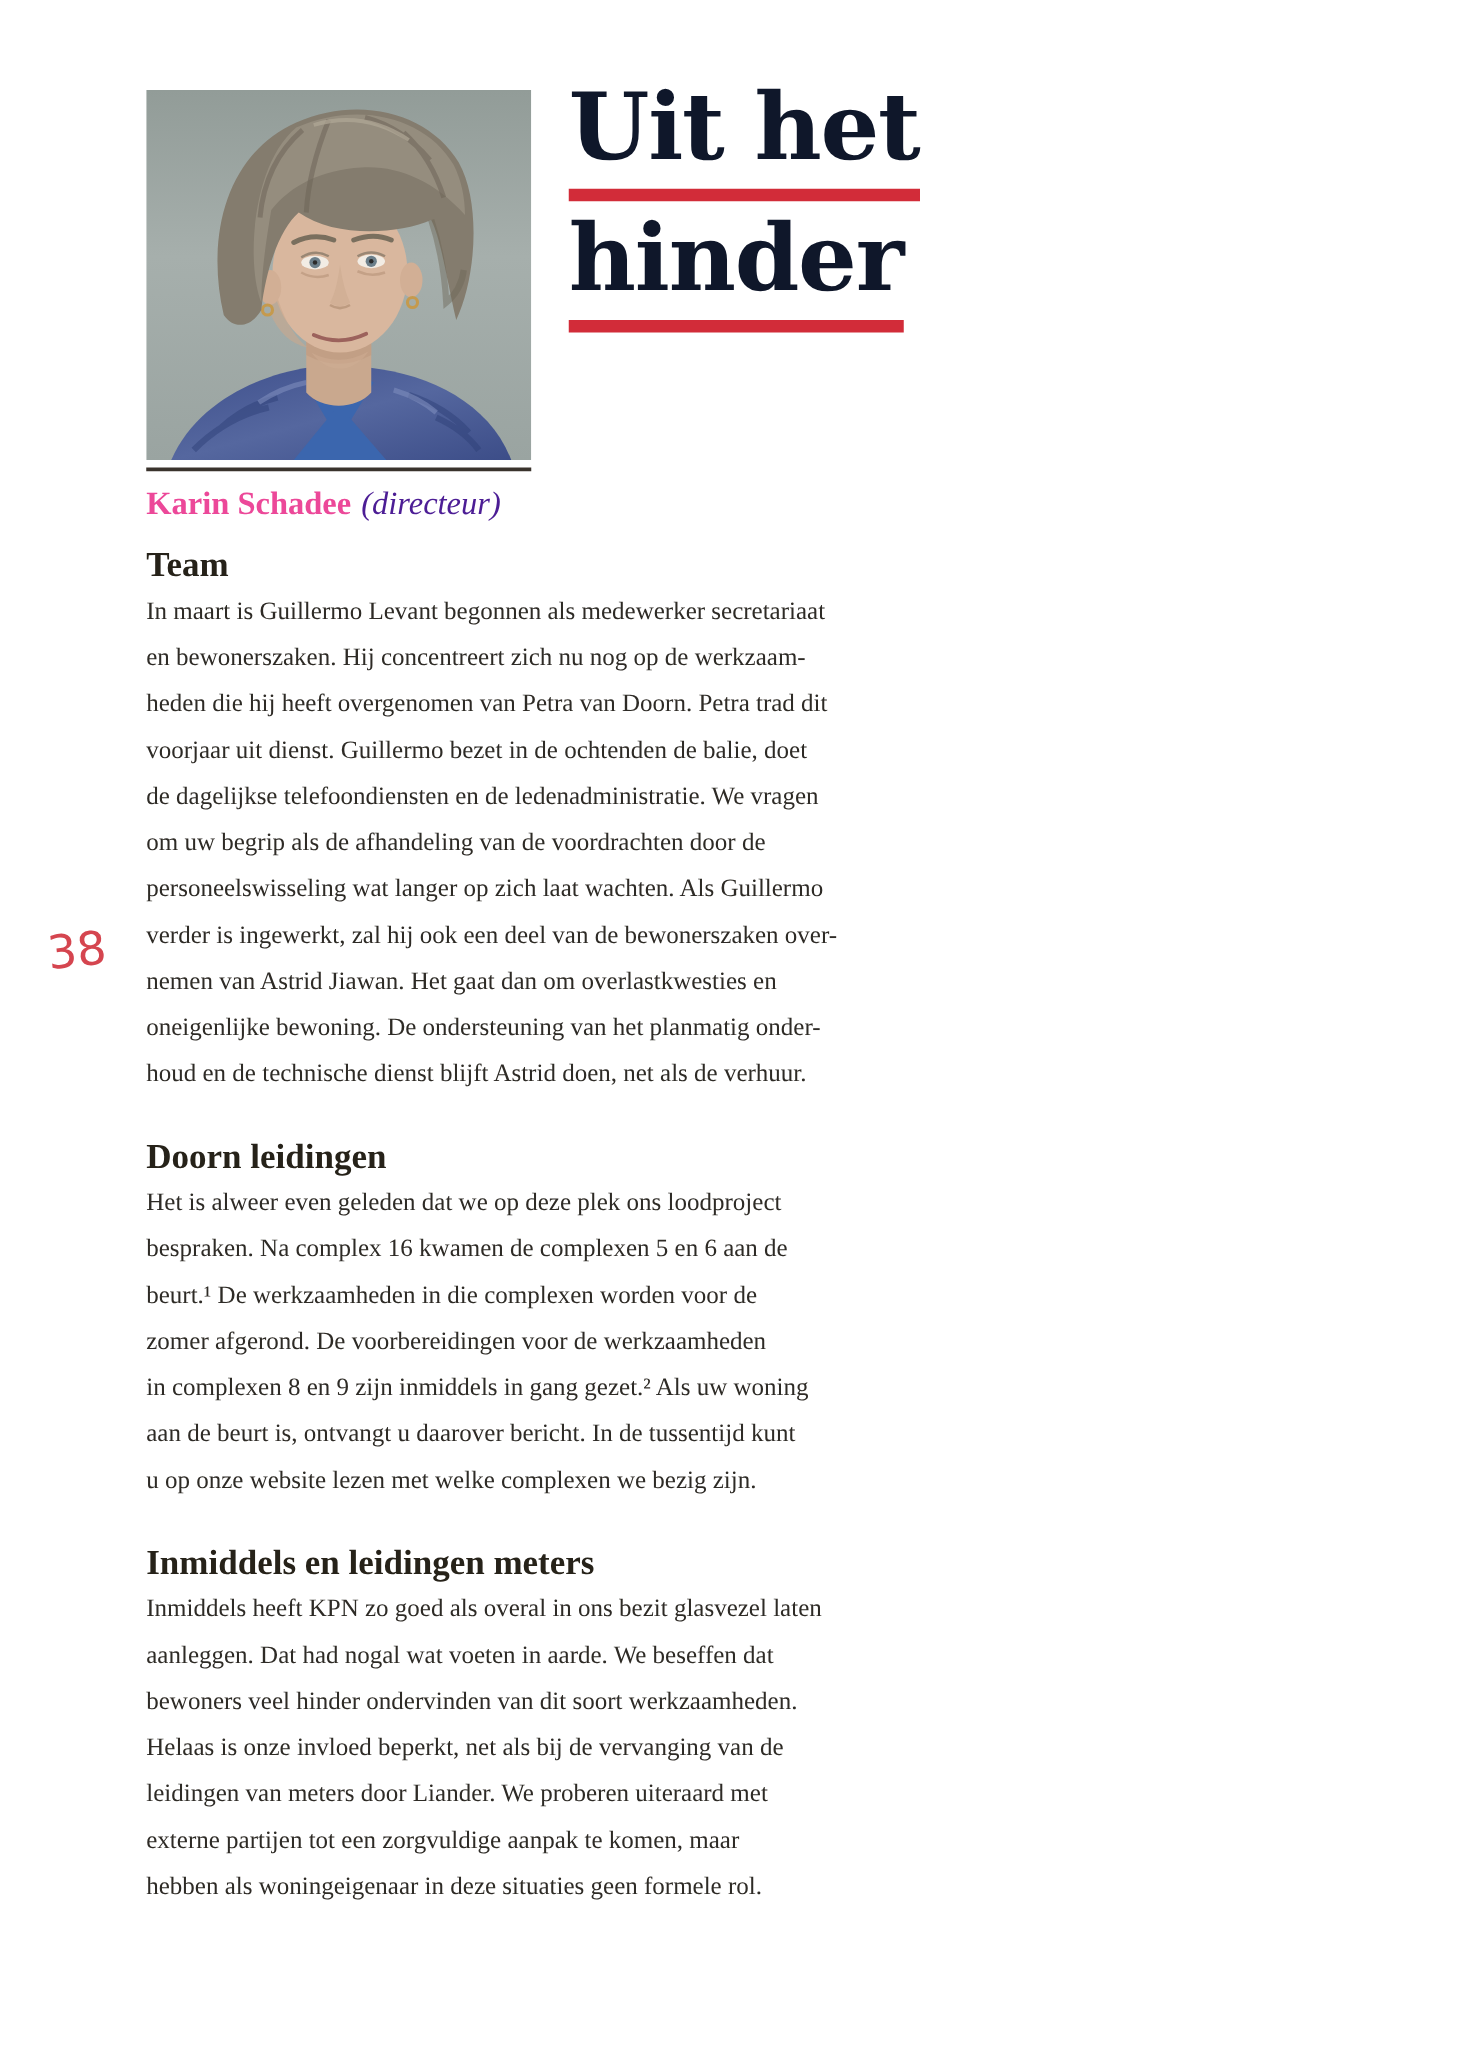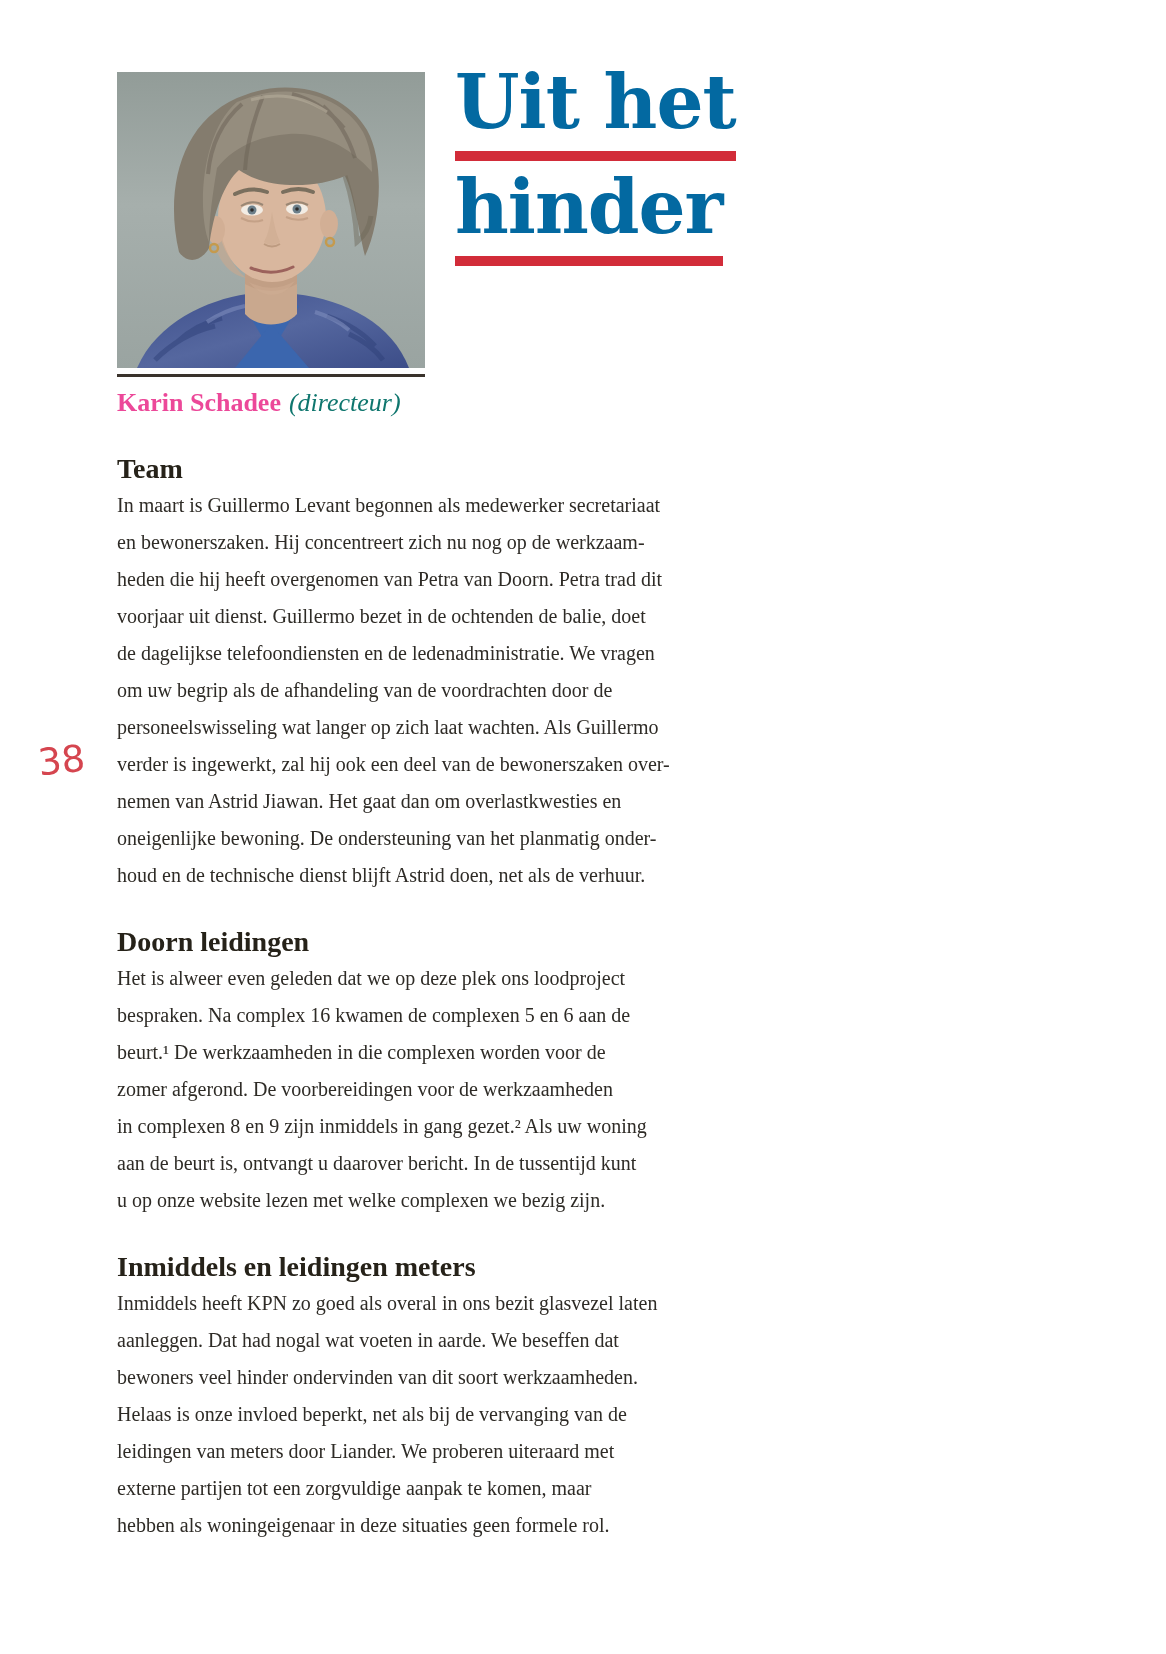--- a/index.html
+++ b/index.html
@@ -41,41 +41,41 @@
     background: #3a332c;
     margin-top: 6px;
   }
   .caption {
     margin-top: 8px;
     font-size: 26px;
     line-height: 36px;
     white-space: nowrap;
   }
   .cap-name { font-weight: bold; color: #ec4899; }
-  .cap-role { font-style: italic; margin-left: 8px; color: #0f766e; }
+  .cap-role { font-style: italic; margin-left: 8px; color: #4c1d95; }
   .title {
     margin-left: 30px;
     margin-top: -7px;
   }
   .title-line {
     display: table;
     font-family: "DejaVu Serif", serif;
     font-weight: bold;
     font-size: 74px;
     line-height: 74px;
     letter-spacing: -1px;
-    color: #0369a1;
+    color: #0f172a;
     padding-bottom: 12px;
     border-bottom: 10px solid #d22c39;
     margin-bottom: 9px;
   }
   .content {
     position: absolute;
     left: 117px;
-    top: 421px;
+    top: 405px;
     width: 920px;
   }
   .content h2 {
     font-size: 28px;
     line-height: 37px;
     font-weight: bold;
     color: #262219;
     margin: 29px 0 0 0;
   }
   .content p {

